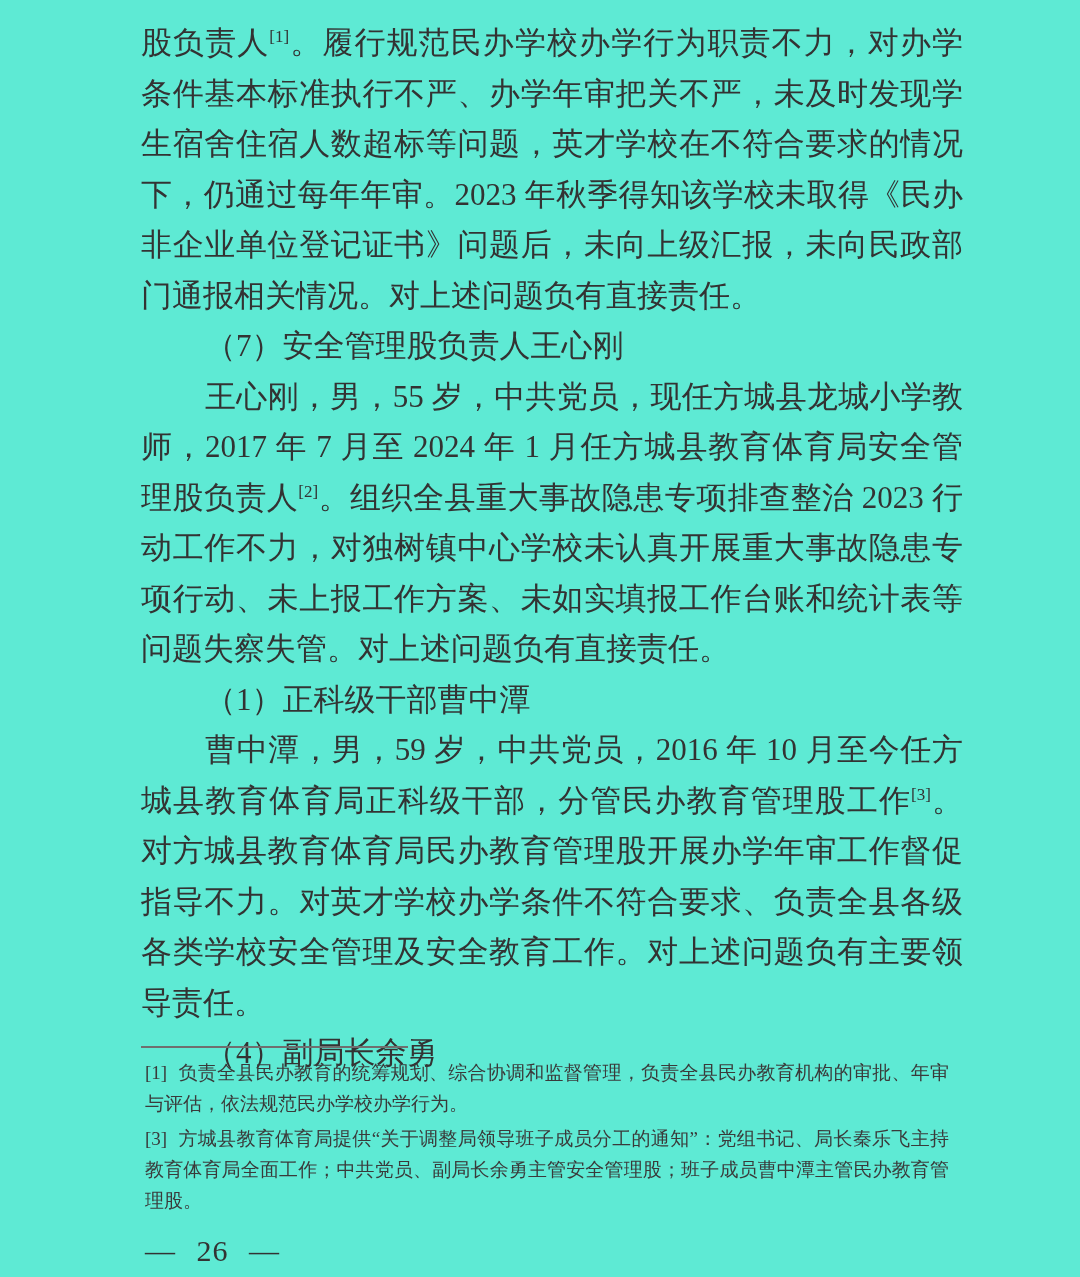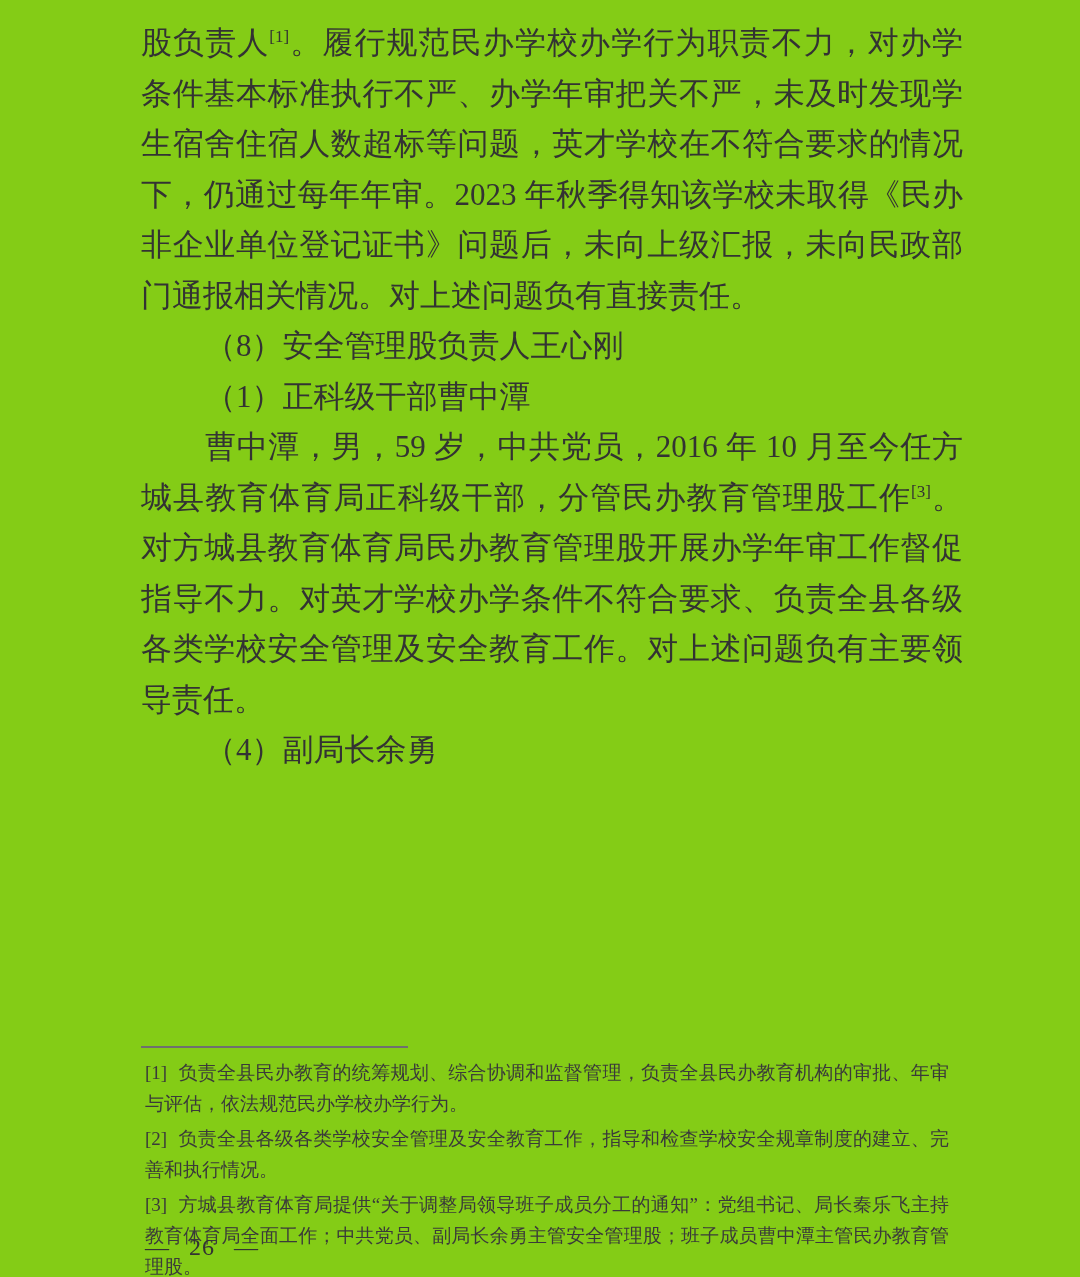--- a/index.html
+++ b/index.html
@@ -4,21 +4,21 @@
 <style>
   html, body {
     margin: 0;
     padding: 0;
     background: #e8e8e8;
   }
   .sheet {
     position: relative;
     width: 1080px;
     height: 1277px;
-    background: #84cc16;
+    background: #5eead4;
     font-family: "Liberation Serif", "DejaVu Serif", serif;
     color: #333333;
     overflow: hidden;
   }
   .body-text {
     position: absolute;
     left: 141px;
     top: 18px;
     width: 822px;
   }
@@ -62,51 +62,51 @@
     text-align-last: left;
     color: #3a3a3a;
   }
   .fn-marker {
     margin-right: 11px;
   }
   .page-number {
     position: absolute;
     left: 145px;
     top: 1234px;
-    font-size: 24px;
+    font-size: 30px;
     color: #333333;
     word-spacing: 12px;
     letter-spacing: 1px;
   }
 </style>
 </head>
 <body>
 
 <div class="sheet">
 
   <div class="body-text">
 
     <p><span>股负责人</span><sup class="fn-ref">[1]</sup><span>。履行规范民办学校办学行为职责不力，对办学条件基本标准执行不严、办学年审把关不严，未及时发现学生宿舍住宿人数超标等问题，英才学校在不符合要求的情况下，仍通过每年年审。2023 年秋季得知该学校未取得《民办非企业单位登记证书》问题后，未向上级汇报，未向民政部门通报相关情况。对上述问题负有直接责任。</span></p>
 
-    <p class="indent">（8）安全管理股负责人王心刚</p>
+    <p class="indent">（7）安全管理股负责人王心刚</p>
 
+    <p class="indent"><span>王心刚，男，55 岁，中共党员，现任方城县龙城小学教师，2017 年 7 月至 2024 年 1 月任方城县教育体育局安全管理股负责人</span><sup class="fn-ref">[2]</sup><span>。组织全县重大事故隐患专项排查整治 2023 行动工作不力，对独树镇中心学校未认真开展重大事故隐患专项行动、未上报工作方案、未如实填报工作台账和统计表等问题失察失管。对上述问题负有直接责任。</span></p>
 
     <p class="indent">（1）正科级干部曹中潭</p>
 
     <p class="indent"><span>曹中潭，男，59 岁，中共党员，2016 年 10 月至今任方城县教育体育局正科级干部，分管民办教育管理股工作</span><sup class="fn-ref">[3]</sup><span>。对方城县教育体育局民办教育管理股开展办学年审工作督促指导不力。对英才学校办学条件不符合要求、负责全县各级各类学校安全管理及安全教育工作。对上述问题负有主要领导责任。</span></p>
 
     <p class="indent">（4）副局长余勇</p>
 
   </div>
 
   <div class="footnotes">
     <hr class="fn-rule">
 
     <p class="footnote"><span class="fn-marker">[1]</span><span>负责全县民办教育的统筹规划、综合协调和监督管理，负责全县民办教育机构的审批、年审与评估，依法规范民办学校办学行为。</span></p>
 
-    <p class="footnote"><span class="fn-marker">[2]</span><span>负责全县各级各类学校安全管理及安全教育工作，指导和检查学校安全规章制度的建立、完善和执行情况。</span></p>
 
     <p class="footnote"><span class="fn-marker">[3]</span><span>方城县教育体育局提供“关于调整局领导班子成员分工的通知”：党组书记、局长秦乐飞主持教育体育局全面工作；中共党员、副局长余勇主管安全管理股；班子成员曹中潭主管民办教育管理股。</span></p>
   </div>
 
   <div class="page-number">— 26 —</div>
 
 </div>
 
 </body></html>

